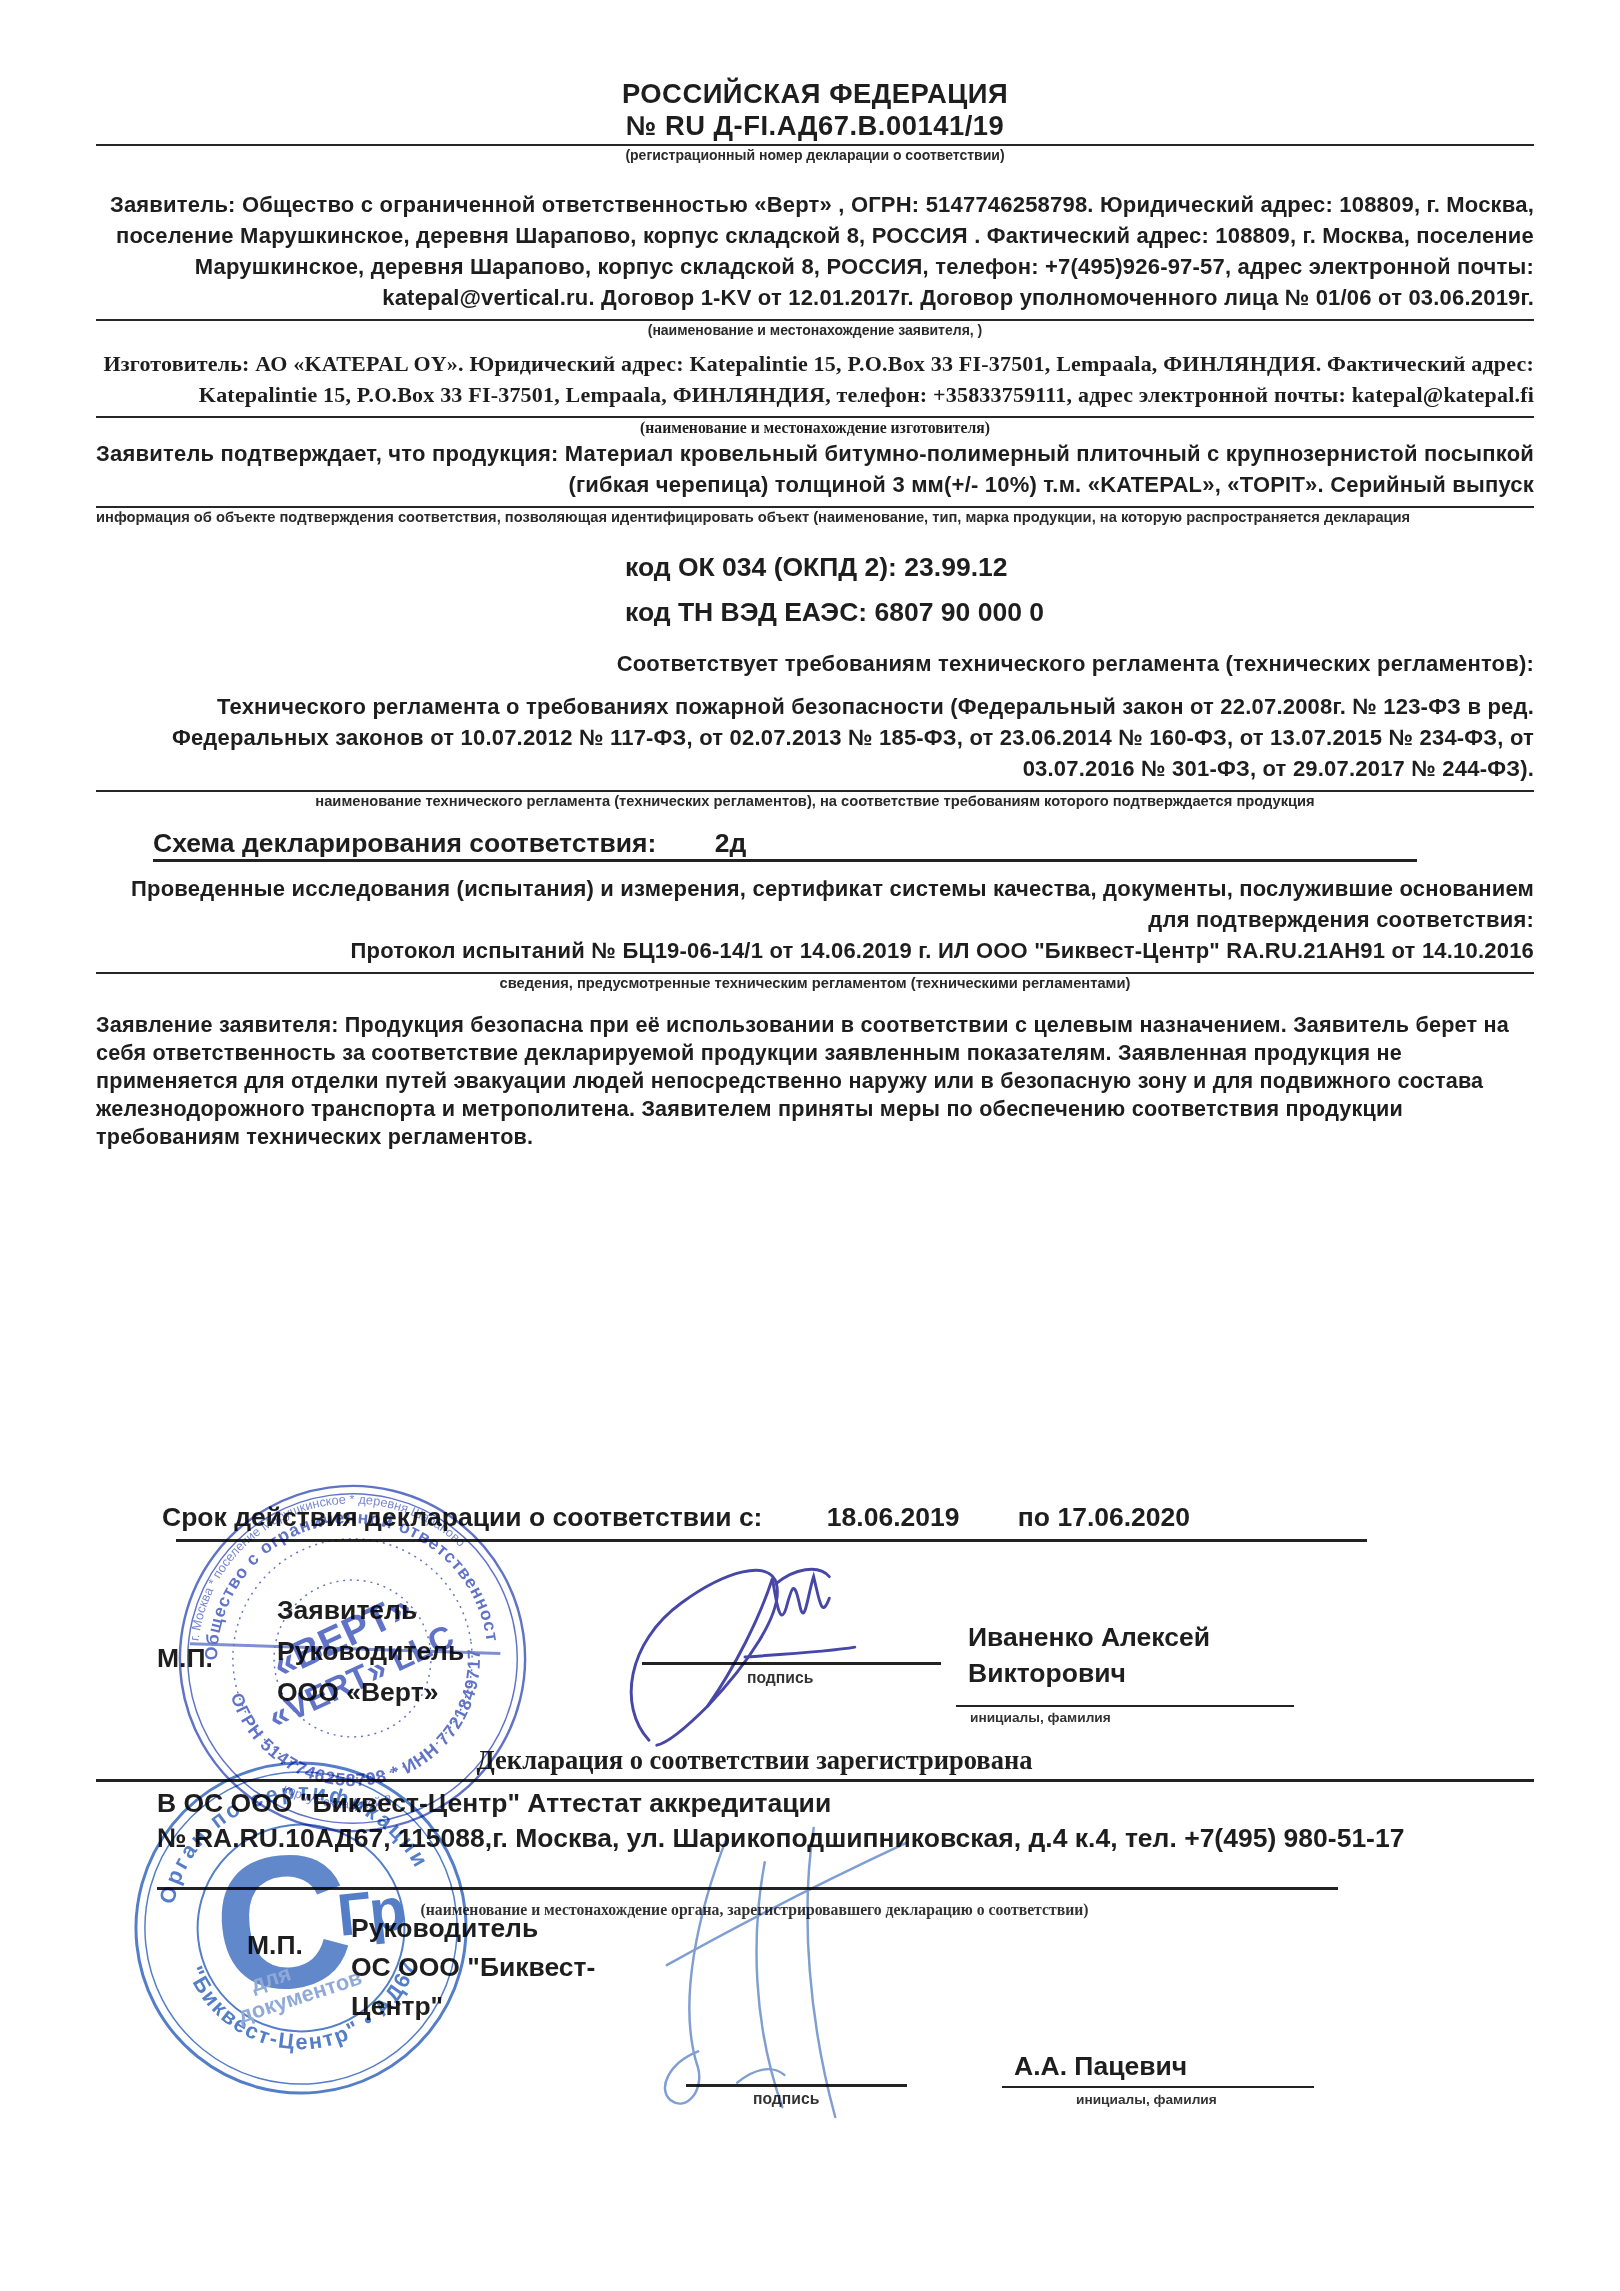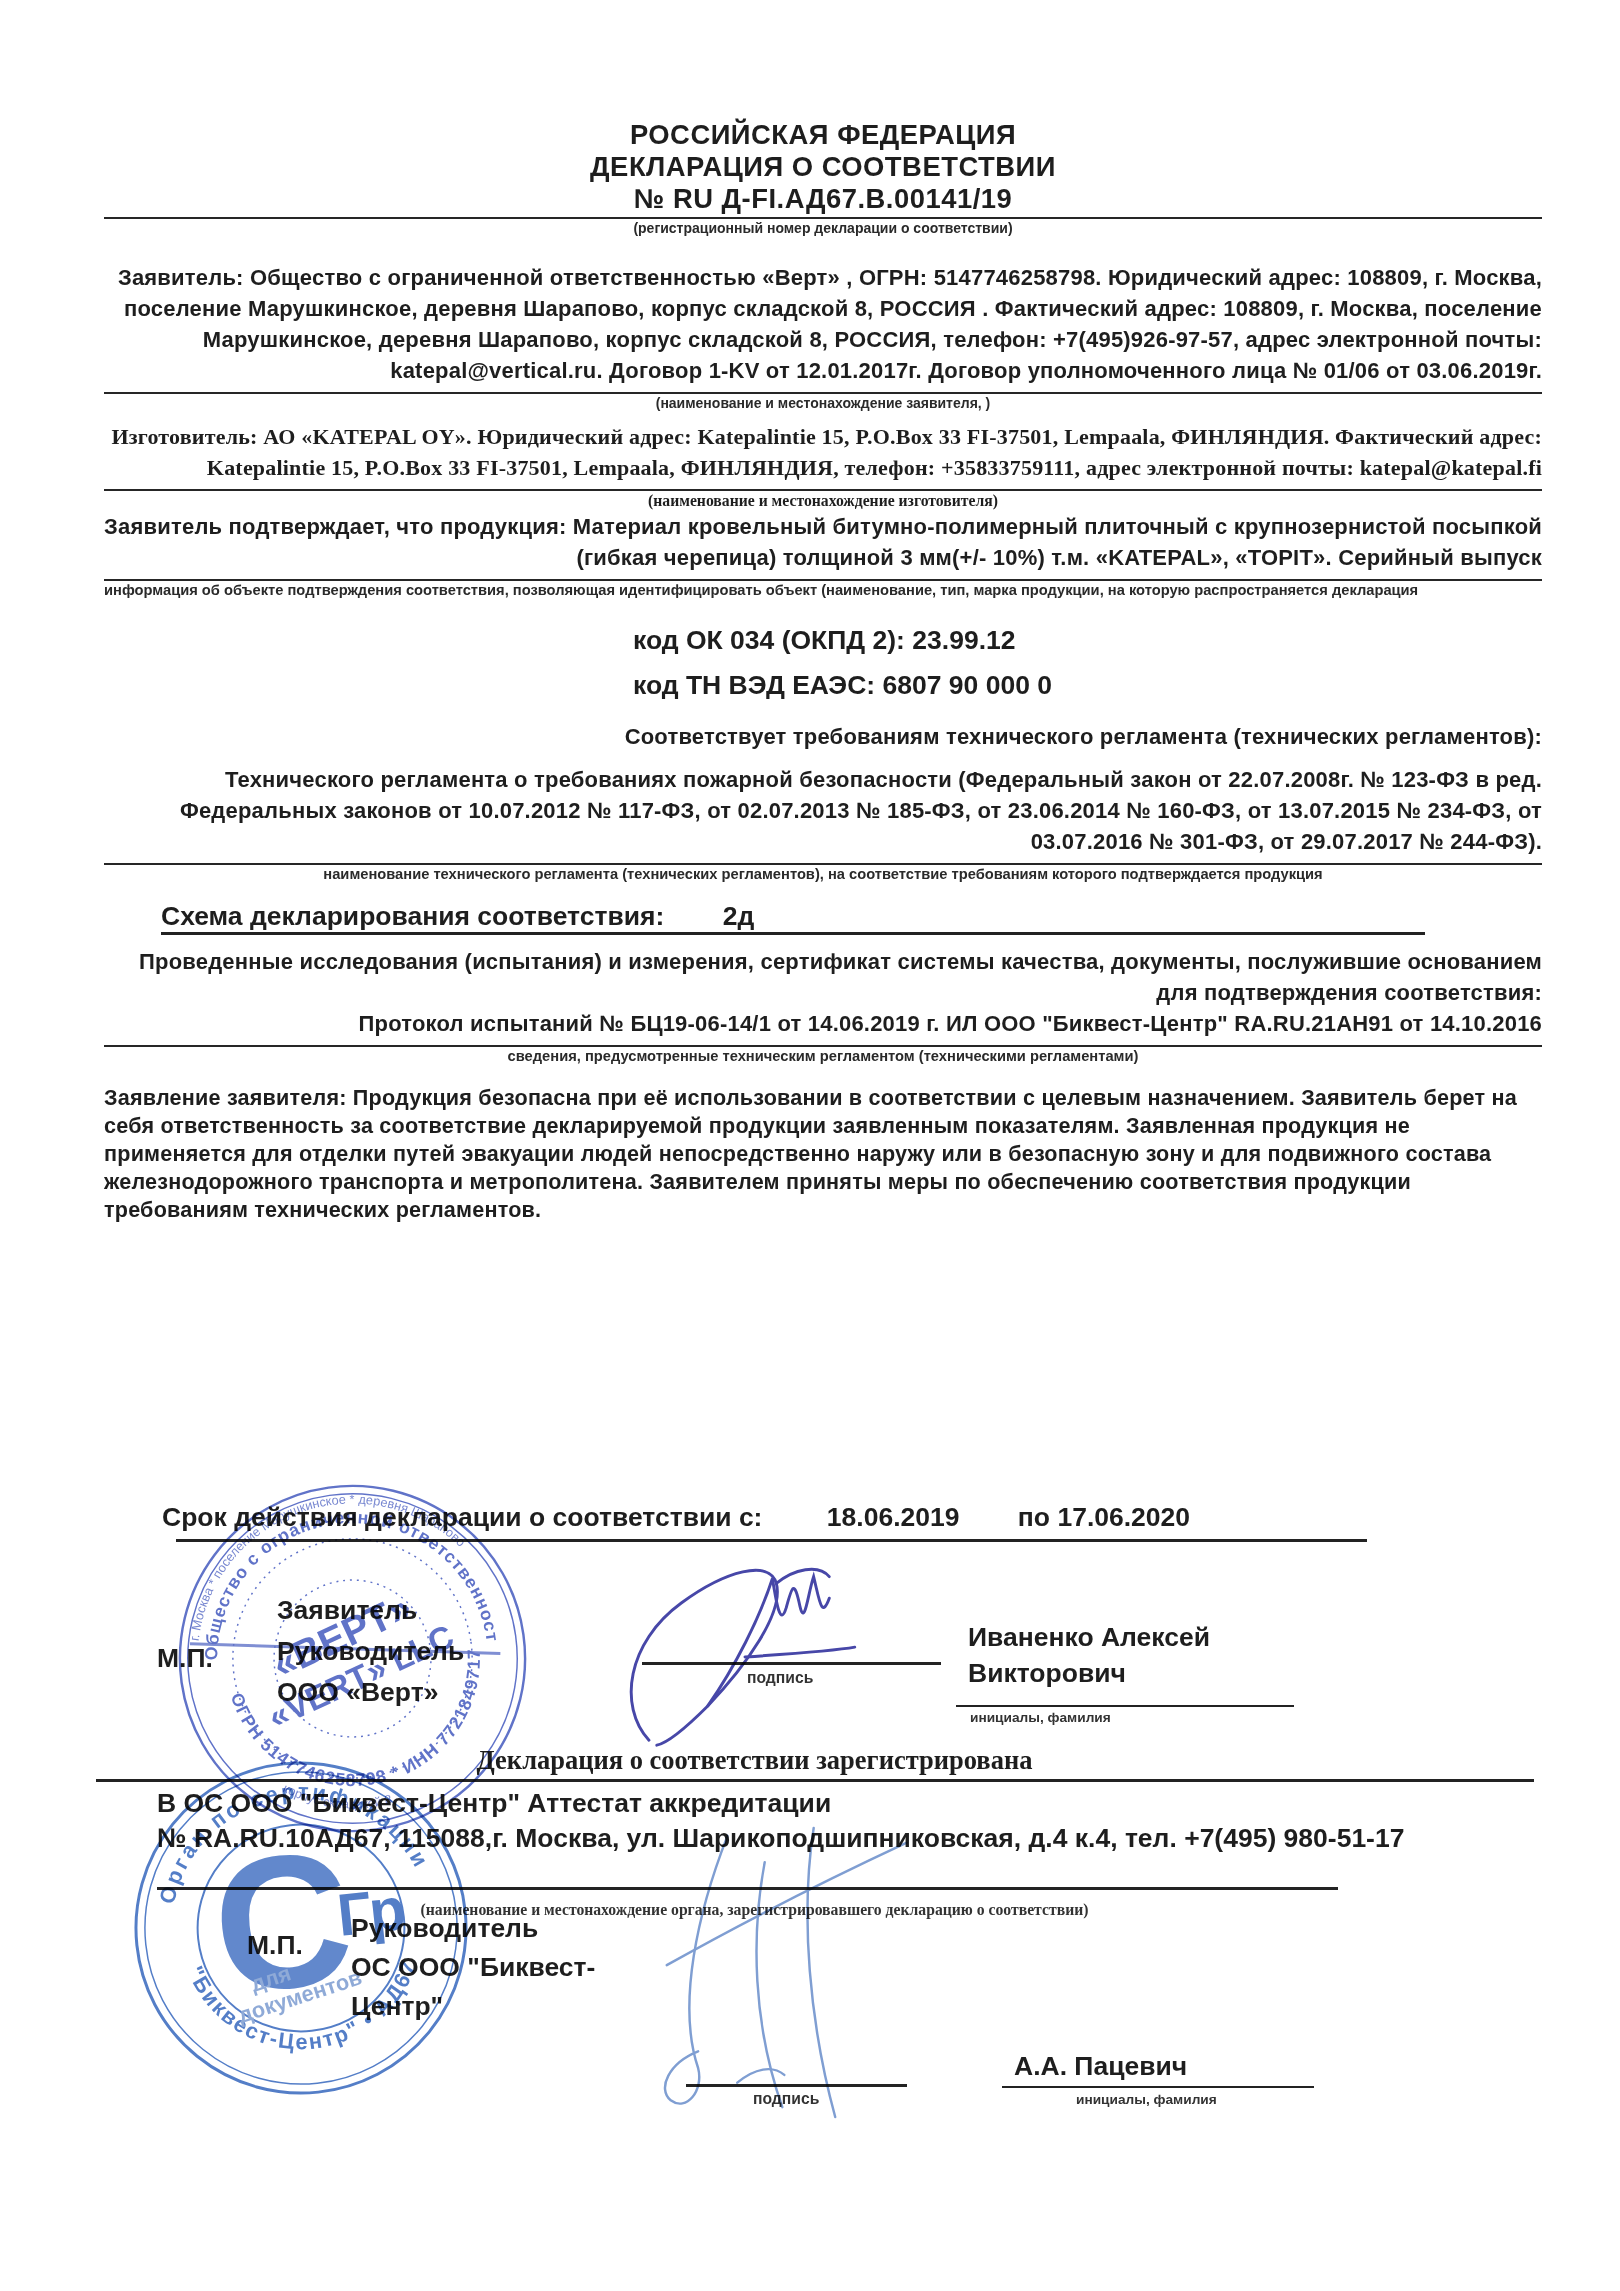--- a/index.html
+++ b/index.html
@@ -2,21 +2,21 @@
 <html><head>
 <meta charset="utf-8">
 <style>
   html,body{margin:0;padding:0;background:#e8e8e8;}
   .page{
     position:relative; width:1620px; height:2292px; margin:0 auto;
     background:#ffffff; overflow:hidden;
     font-family:"Liberation Sans","DejaVu Sans",sans-serif;
     color:#1e1e1e;
   }
-  .flow{position:absolute; top:0; left:104px; width:1438px; padding-top:119px;}
+  .flow{position:absolute; top:0; left:96px; width:1438px; padding-top:78px;}
   .center{text-align:center;}
   .hdr{font-weight:bold; font-size:27.4px; line-height:32px; letter-spacing:0.5px;}
   .rule{border:0; border-top:2.9px solid #262626; margin:2px 0 0 0;}
   .cap{font-size:14px; font-weight:bold; color:#2a2a2a; line-height:19.6px;}
   .cap-serif{font-family:"Liberation Serif","DejaVu Serif",serif; font-weight:bold; font-size:15.7px; line-height:19.6px;}
   .body-p{font-weight:bold; font-size:22px; line-height:31px; letter-spacing:0.2px; text-align:right;}
   .pre{white-space:pre-line;}
   .codes{margin:25.5px 0 0 529px;}
   .code-line{font-weight:bold; font-size:26.5px; line-height:29px;}
   .scheme-wrap{margin:17px 0 0 57px; width:1264px; border-bottom:3.9px solid #222;}
@@ -33,21 +33,20 @@
 </style>
 </head>
 <body>
 
 <div class="page">
 
   <div class="flow">
 
     <div class="center">
       <div class="hdr">РОССИЙСКАЯ ФЕДЕРАЦИЯ</div>
-      <div class="hdr">ДЕКЛАРАЦИЯ О СООТВЕТСТВИИ</div>
       <div class="hdr">№ RU Д-FI.АД67.В.00141/19</div>
     </div>
     <hr class="rule">
     <div class="center cap">(регистрационный номер декларации о соответствии)</div>
 
     <p class="body-p" style="margin:23.5px 0 0 0;">Заявитель: Общество с ограниченной ответственностью «Верт» , ОГРН: 5147746258798. Юридический адрес: 108809, г. Москва, поселение Марушкинское, деревня Шарапово, корпус складской 8, РОССИЯ . Фактический адрес: 108809, г. Москва, поселение Марушкинское, деревня Шарапово, корпус складской 8, РОССИЯ, телефон: +7(495)926-97-57, адрес электронной почты: katepal@vertical.ru. Договор 1-KV от 12.01.2017г. Договор уполномоченного лица № 01/06 от 03.06.2019г.</p>
     <hr class="rule" style="margin-top:5.9px;">
     <div class="center cap">(наименование и местонахождение заявителя, )</div>
 
     <p class="body-p" style="margin:7.8px 0 0 0;font-family:Liberation Serif, serif;">Изготовитель: АО «KATEPAL OY». Юридический адрес: Katepalintie 15, P.O.Box 33 FI-37501, Lempaala, ФИНЛЯНДИЯ. Фактический адрес: Katepalintie 15, P.O.Box 33 FI-37501, Lempaala, ФИНЛЯНДИЯ, телефон: +35833759111, адрес электронной почты: katepal@katepal.fi</p>

